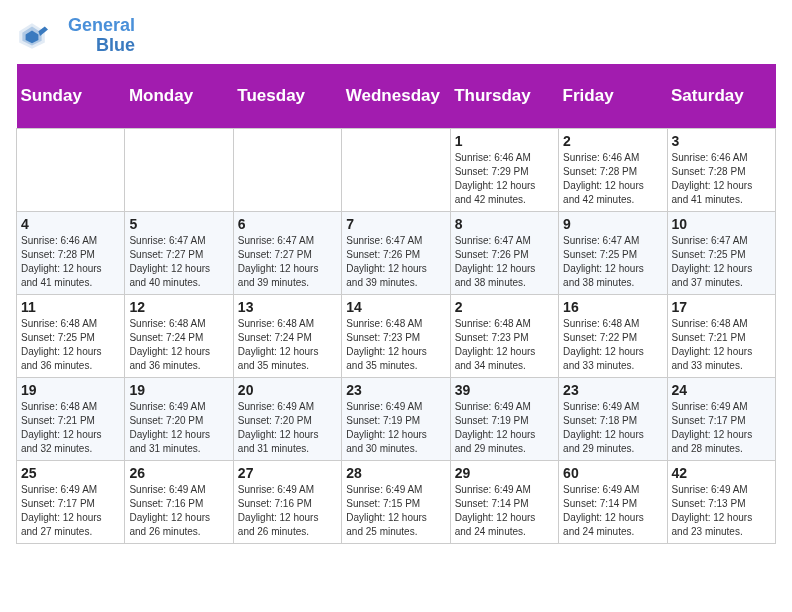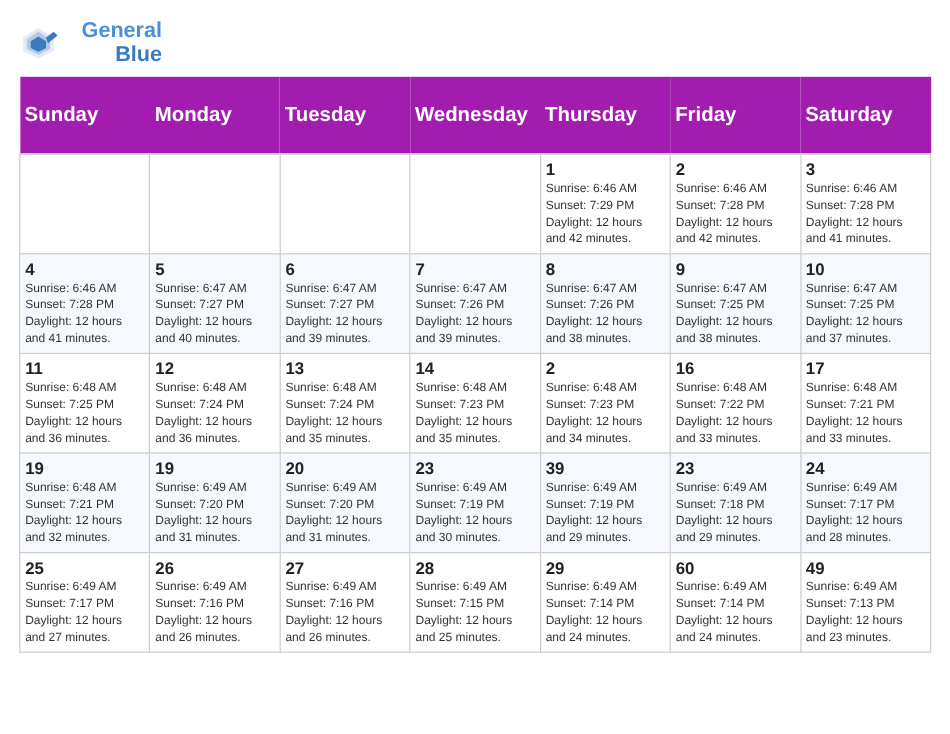--- a/index.html
+++ b/index.html
@@ -337,21 +337,21 @@
 and 24 minutes.</div>
         </td>
         <td>
           <div class="day-num">60</div>
           <div class="day-info" style="white-space: pre-line;">Sunrise: 6:49 AM
 Sunset: 7:14 PM
 Daylight: 12 hours
 and 24 minutes.</div>
         </td>
         <td>
-          <div class="day-num">49</div>
+          <div class="day-num">42</div>
           <div class="day-info" style="white-space: pre-line;">Sunrise: 6:49 AM
 Sunset: 7:13 PM
 Daylight: 12 hours
 and 23 minutes.</div>
         </td>
       </tr>
     </tbody>
 </table>
 
 </body></html>

